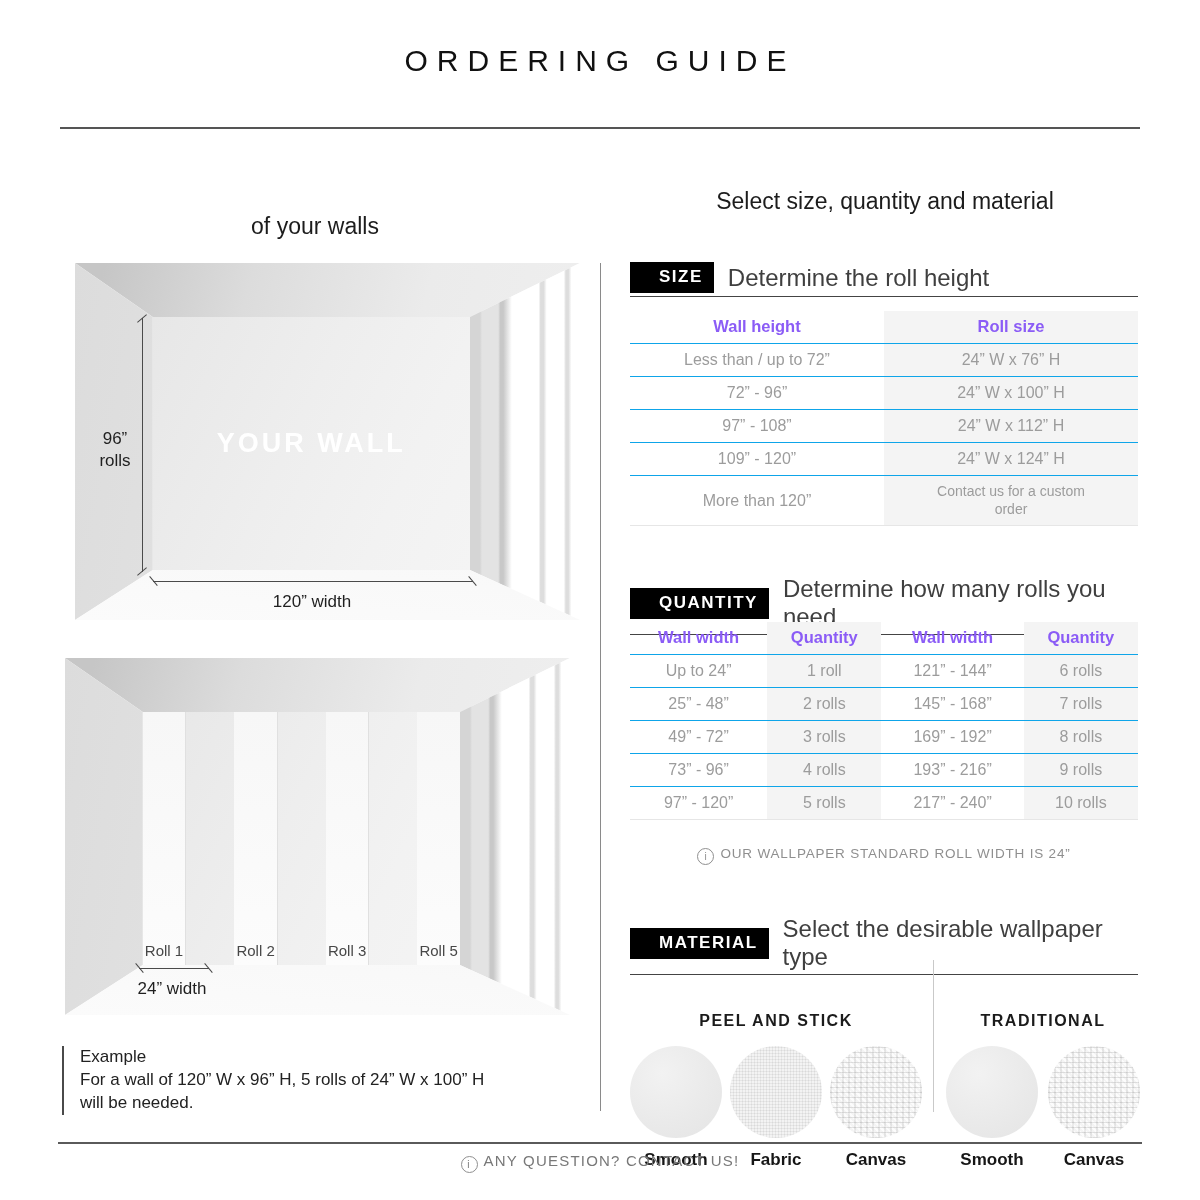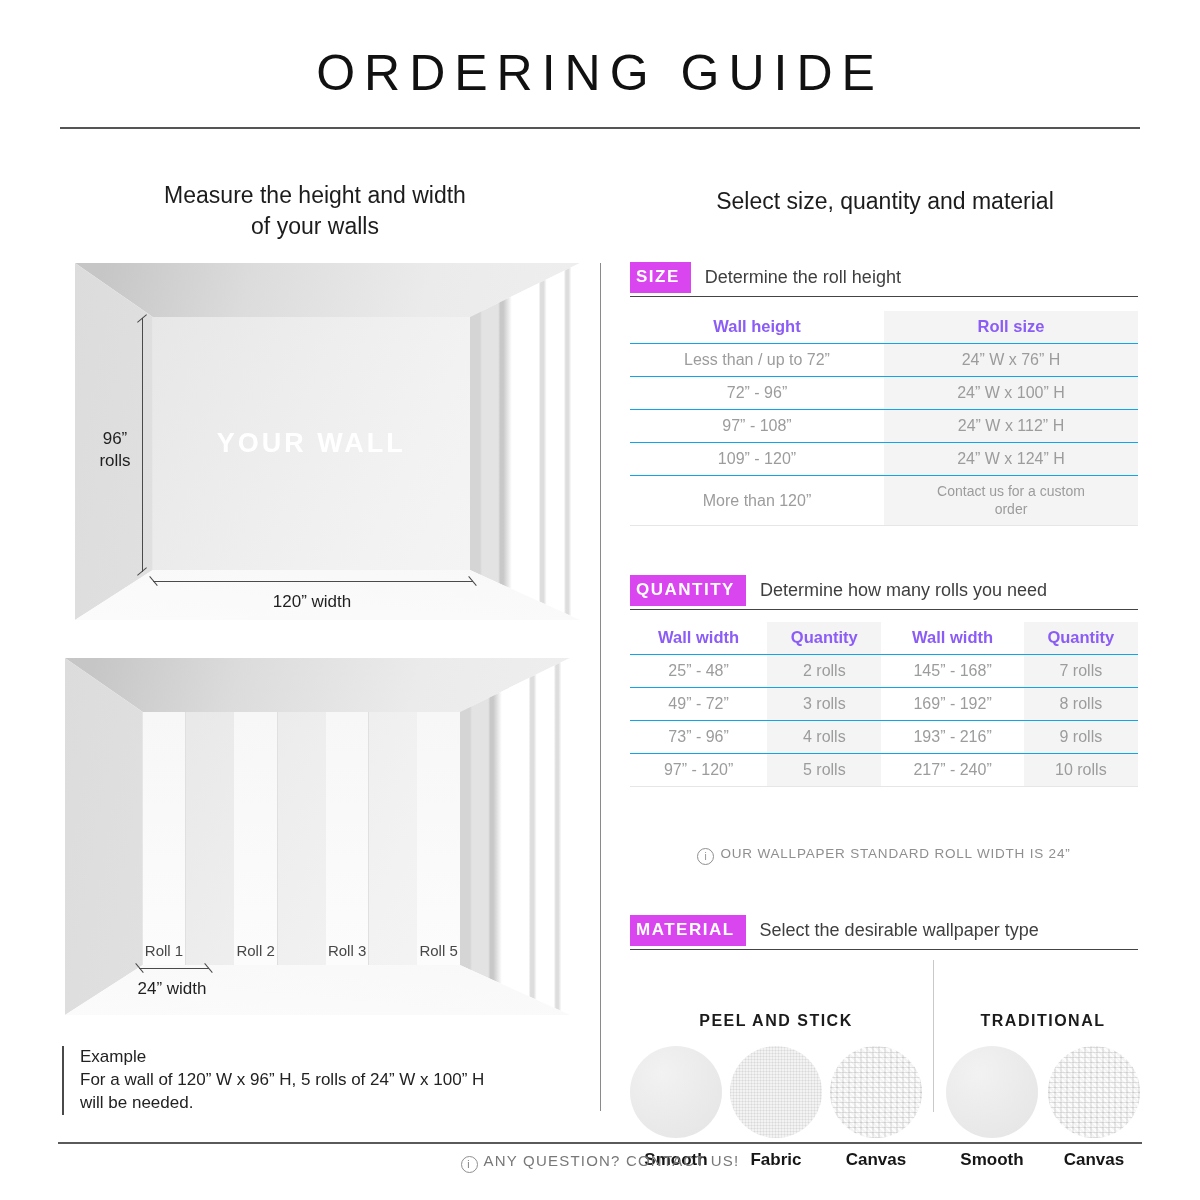--- a/index.html
+++ b/index.html
@@ -4,21 +4,21 @@
 <style>
   html,body{margin:0;padding:0;}
   body{
     width:1200px;height:1200px;position:relative;background:#ffffff;
     font-family:"Liberation Sans","DejaVu Sans",sans-serif;color:#1c1c1c;
     overflow:hidden;
   }
   
   .page-title{
     position:absolute;left:0;top:44px;width:100%;text-align:center;
-    font-size:50px;font-weight:300;letter-spacing:9px;color:#111;
+    font-size:30px;font-weight:300;letter-spacing:9px;color:#111;
   }
   .rule-top{position:absolute;left:60px;top:127px;width:1080px;height:2px;background:#555;}
   .rule-footer{position:absolute;left:58px;top:1142px;width:1084px;height:2px;background:#5a5a5a;}
   .col-divider{position:absolute;left:600px;top:263px;width:1px;height:848px;background:#8a8a8a;}
 
   
   .col-heading{position:absolute;width:510px;text-align:center;font-size:23px;color:#1c1c1c;line-height:1.35;font-weight:400;}
   .col-heading.left{left:60px;top:180px;}
   .col-heading.right{left:630px;top:186px;}
 
@@ -61,23 +61,23 @@
   .room2 .label-width{left:57px;top:320px;width:100px;}
 
   
   .example{position:absolute;left:62px;top:1046px;border-left:2px solid #4a4a4a;padding-left:16px;
     font-size:17px;color:#222;line-height:1.35;}
 
   
   .section-header{position:absolute;left:630px;width:508px;display:flex;align-items:center;
     border-bottom:1px solid #444;padding-bottom:3px;}
   .size-header{top:262px;} .quantity-header{top:575px;} .material-header{top:915px;}
-  .badge{background:#d946ef;color:#ffffff;font-size:17px;font-weight:600;letter-spacing:1.5px;
-    padding:5px 11px 6px 6px;}
-  .section-title{margin-left:14px;font-size:18px;color:#3f3f3f;}
+  .badge{background:#000000;color:#ffffff;font-size:17px;font-weight:600;letter-spacing:1.5px;
+    padding:5px 11px 6px 29px;}
+  .section-title{margin-left:14px;font-size:24px;color:#3f3f3f;}
 
   table.tbl{position:absolute;left:630px;width:508px;border-collapse:collapse;table-layout:fixed;}
   .size-table{top:311px;} .quantity-table{top:622px;}
   .tbl th{font-size:16.5px;font-weight:700;color:#8b5cf6;padding:6px 0 7px 0;text-align:center;}
   .tbl td{font-size:16px;color:#9c9c9c;padding:7px 0;text-align:center;border-top:1px solid #0ea5e9;}
   .tbl tbody tr:last-child td{border-bottom:1px solid #e6e6e6;}
   .tbl .gray{background:#f4f4f4;}
   .wrap{display:inline-block;max-width:150px;font-size:14px;line-height:1.25;}
 
   .roll-note{position:absolute;left:630px;top:846px;width:508px;text-align:center;
@@ -110,21 +110,21 @@
     font-size:15px;color:#787878;letter-spacing:1.2px;}
 </style>
 </head>
 <body>
 
 <div class="page-title">ORDERING GUIDE</div>
 <div class="rule-top"></div>
 <div class="col-divider"></div>
 
 <div class="col-heading left">
-  <span>Measure the height and width</span><br>
+  <br>
   <span>of your walls</span>
 </div>
 
 <div class="room room1">
   <div class="ceiling"></div>
   <div class="wall-left"></div>
   <div class="window-wall"></div>
   <div class="floor"></div>
   <div class="back-wall">
     <span class="your-wall-label">YOUR WALL</span>
@@ -224,20 +224,26 @@
   <thead>
     <tr>
       <th>Wall width</th>
       <th class="gray">Quantity</th>
       <th>Wall width</th>
       <th class="gray">Quantity</th>
     </tr>
   </thead>
   <tbody>
     <tr>
+        <td>Up to 24”</td>
+        <td class="gray">1 roll</td>
+        <td>121” - 144”</td>
+        <td class="gray">6 rolls</td>
+      </tr>
+    <tr>
         <td>25” - 48”</td>
         <td class="gray">2 rolls</td>
         <td>145” - 168”</td>
         <td class="gray">7 rolls</td>
       </tr>
     <tr>
         <td>49” - 72”</td>
         <td class="gray">3 rolls</td>
         <td>169” - 192”</td>
         <td class="gray">8 rolls</td>

